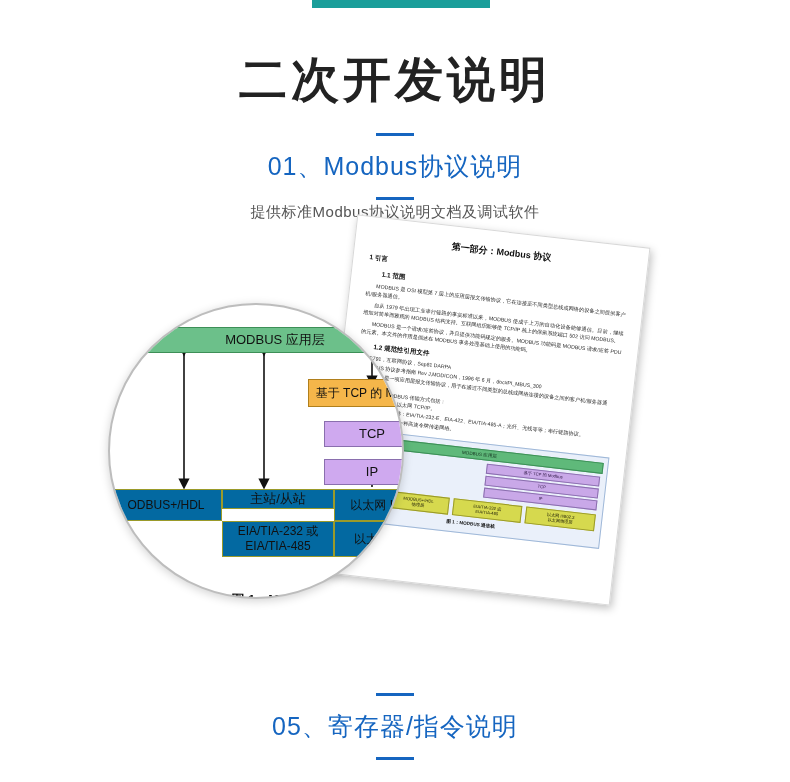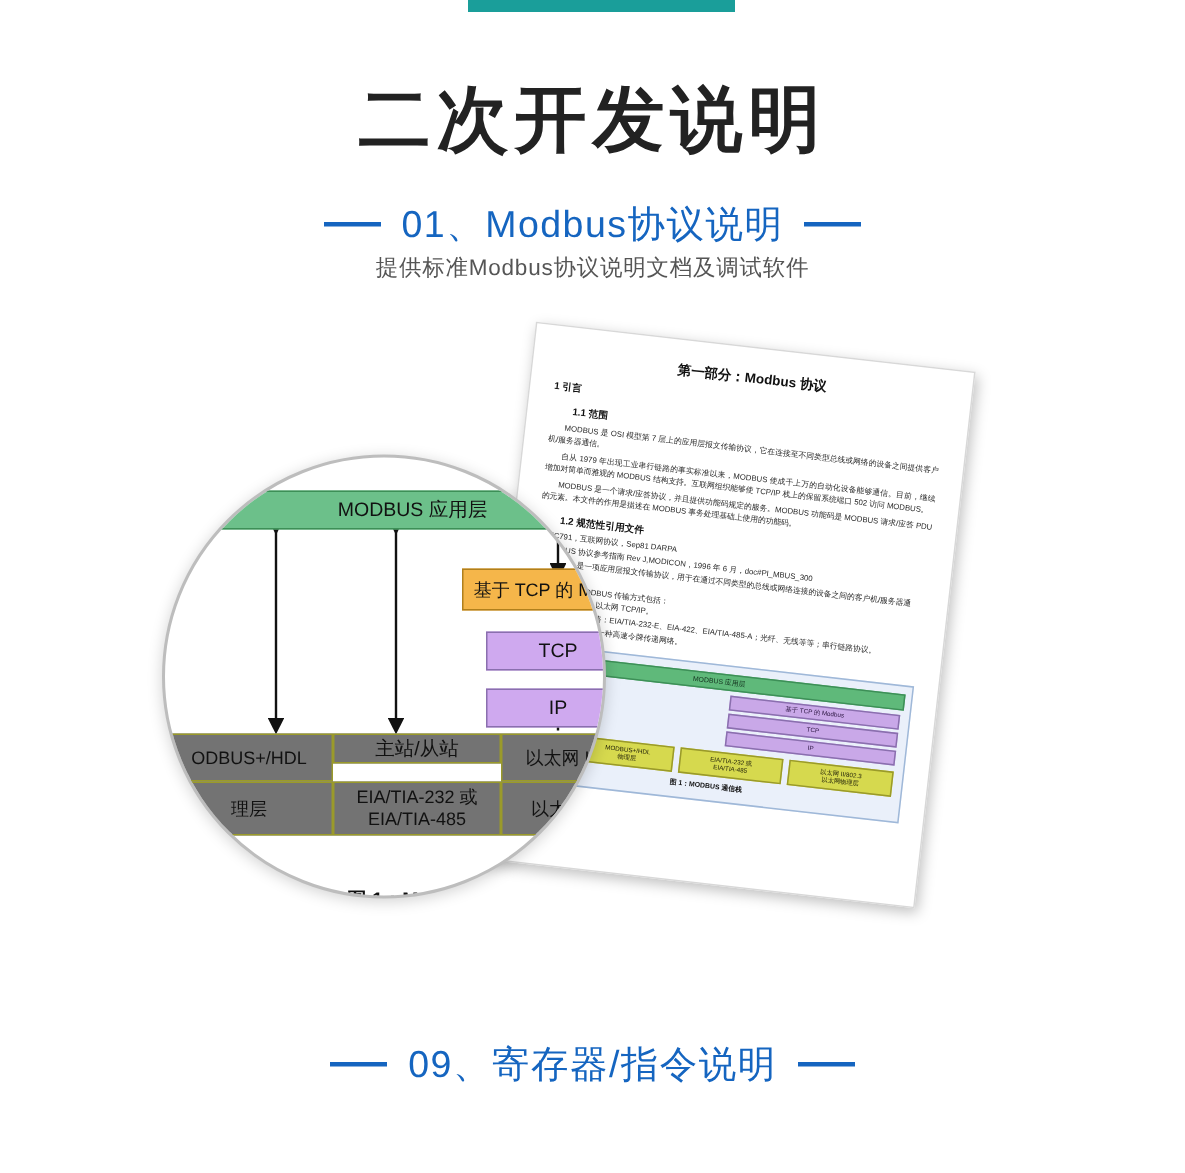--- a/index.html
+++ b/index.html
@@ -24,21 +24,21 @@
     font-size:48px;
     font-weight:bold;
     color:#222222;
     letter-spacing:4px;
   }
   
   .section{
     position:absolute;left:0;width:790px;text-align:center;
   }
   .sec-head{
-    display:flex;align-items:center;justify-content:center;gap:14px;
+    display:flex;align-items:center;justify-content:center;gap:14px;flex-direction:column;
   }
   .rule{
     display:inline-block;width:38px;height:3px;background:#1565c0;
   }
   .sec-title{
     font-size:25px;color:#1565c0;letter-spacing:1px;font-weight:normal;
   }
   .sec-sub{
     margin-top:3px;
     font-size:15px;color:#555555;letter-spacing:.5px;
@@ -111,21 +111,21 @@
   .blk{
     position:absolute;box-sizing:border-box;
     display:flex;align-items:center;justify-content:center;
     text-align:center;
     font-size:13px;color:#111;
     line-height:1.25;
   }
   .green{background:#6cc08a;border:1.5px solid #3d8f57;}
   .purple{background:#cfa9ef;border:1.5px solid #8a6fae;}
   .orange{background:#f5b64a;border:1.5px solid #b07f1c;}
-  .yellow{background:#737373;border:1.5px solid #9a9a2a;}
+  .yellow{background:#0369a1;border:1.5px solid #9a9a2a;}
   .lens-cap{
     position:absolute;left:60px;top:286px;width:260px;text-align:center;
     font-size:13px;font-weight:bold;color:#111;
   }
   svg.arrows{position:absolute;left:0;top:0;width:420px;height:330px;}
 </style>
 </head>
 <body>
 
 <div class="top-bar">
@@ -209,34 +209,33 @@
 
       <div class="blk green" style="left:52px;top:28px;width:302px;height:26px;">MODBUS 应用层</div>
 
       <div class="blk orange" style="left:236px;top:80px;width:128px;height:28px;font-size:12px;">基于 TCP 的 Modbus</div>
 
       <div class="blk purple" style="left:252px;top:122px;width:96px;height:26px;">TCP</div>
 
       <div class="blk purple" style="left:252px;top:160px;width:96px;height:26px;">IP</div>
 
       <div class="blk yellow" style="left:38px;top:190px;width:112px;height:32px;font-size:12px;">ODBUS+/HDL</div>
-      <div class="blk yellow" style="left:38px;top:222px;width:112px;height:36px;font-size:12px;">理层</div>
 
       <div class="blk yellow" style="left:150px;top:190px;width:112px;height:20px;">主站/从站</div>
       <div class="blk yellow" style="left:150px;top:222px;width:112px;height:36px;font-size:12px;flex-direction:column;">
         <span>EIA/TIA-232 或</span>
         <span>EIA/TIA-485</span>
       </div>
 
       <div class="blk yellow" style="left:262px;top:190px;width:112px;height:32px;font-size:12px;">以太网 II/802.3</div>
       <div class="blk yellow" style="left:262px;top:222px;width:112px;height:36px;font-size:12px;">以太网物理层</div>
     </div>
     <div class="lens-cap">图 1：MODBUS 通信栈</div>
   </div>
 </div>
 
 <div class="section" style="top:693px;">
   <div class="sec-head">
     <span class="rule"></span>
-    <span class="sec-title">09、寄存器/指令说明</span>
+    <span class="sec-title">05、寄存器/指令说明</span>
     <span class="rule"></span>
   </div>
 </div>
 
 </body></html>

